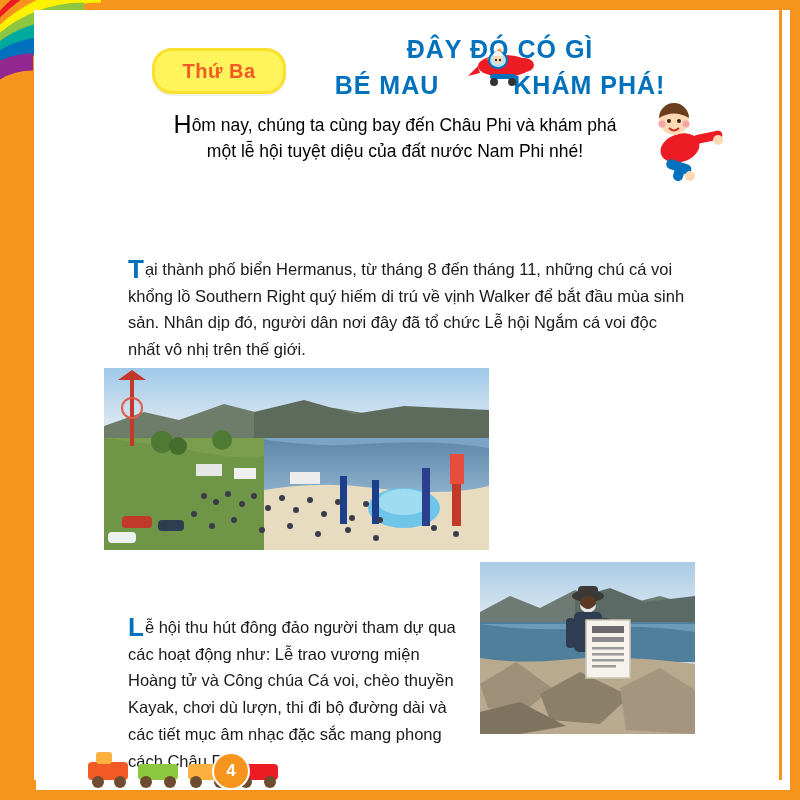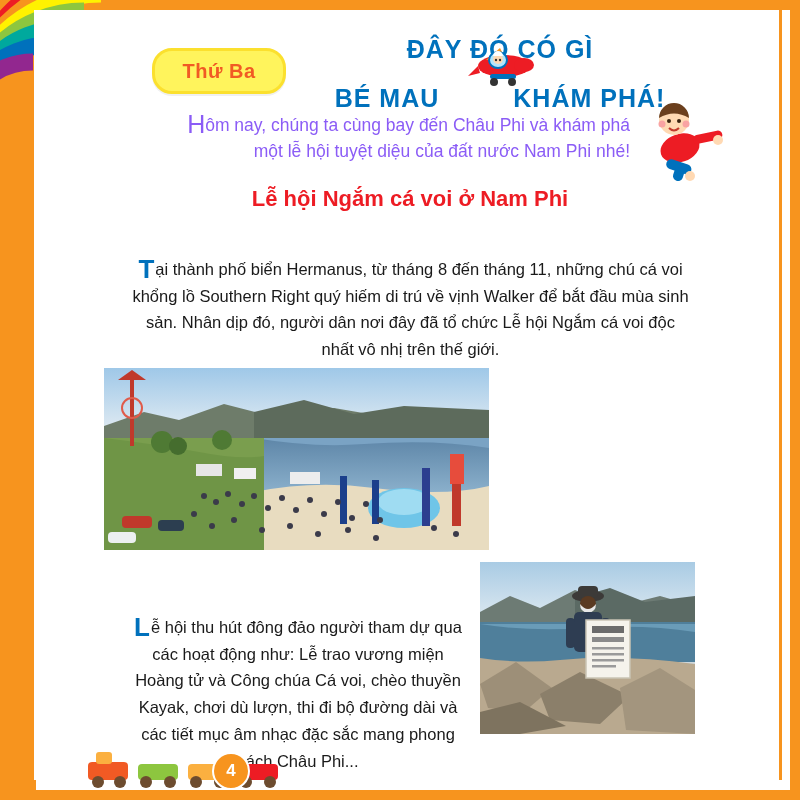--- a/index.html
+++ b/index.html
@@ -108,41 +108,41 @@
     font-weight: bold;
     letter-spacing: 1px;
     line-height: 1.1;
   }
   .title-line2 {
     color: #0071bc;
     font-size: 25px;
     font-weight: bold;
     letter-spacing: 1px;
     line-height: 1.1;
-    margin-top: 21px;
+    margin-top: 8px;
   }
   .title-line2 .gap { display: inline-block; width: 74px; }
 
   
   .plane-mascot {
     position: absolute;
     left: 466px;
     top: 36px;
     width: 76px;
     height: 58px;
   }
 
   
   .intro {
     position: absolute;
     left: 160px;
     top: 112px;
     width: 470px;
-    text-align: right;
-    color: #8b5cf6;
+    text-align: center;
+    color: #000000;
     font-size: 17.5px;
     line-height: 1.5;
   }
   .intro .dropcap {
     font-size: 25px;
     line-height: 1;
     vertical-align: -2px;
   }
 
   
@@ -165,21 +165,20 @@
     font-size: 22px;
     font-weight: bold;
   }
 
   
   .para {
     position: absolute;
     color: #1a1a1a;
     font-size: 16.5px;
     line-height: 1.62;
-    text-align: center;
   }
   .para .cap {
     color: #0071bc;
     font-size: 26px;
     font-weight: bold;
     line-height: 1;
     vertical-align: -3px;
     margin-right: 1px;
   }
 
@@ -293,21 +292,20 @@
       <circle cx="39" cy="25" r="2" fill="#3a2411"></circle>
       <path d="M29,32 q5,5 10,0" stroke="#c0392b" stroke-width="2" fill="none"></path>
       <circle cx="22" cy="28" r="3.5" fill="#f9a3a3"></circle>
       <circle cx="46" cy="28" r="3.5" fill="#f9a3a3"></circle>
       <circle cx="78" cy="44" r="5" fill="#ffd9b3"></circle>
       <circle cx="50" cy="80" r="5" fill="#ffd9b3"></circle>
       <rect x="36" y="70" width="10" height="14" rx="5" fill="#0071bc" transform="rotate(18 36 70)"></rect>
     </svg>
   </div>
 
-  <div class="section-heading">Lễ hội Ngắm cá voi ở Nam Phi</div>
 
   <div class="para" id="para1">
     <span class="cap">T</span><span>ại thành phố biển Hermanus, từ tháng 8 đến tháng 11, những chú cá voi khổng lồ Southern Right quý hiếm di trú về vịnh Walker để bắt đầu mùa sinh sản. Nhân dịp đó, người dân nơi đây đã tổ chức Lễ hội Ngắm cá voi độc nhất vô nhị trên thế giới.</span>
   </div>
 
   <div class="photo" id="photo-festival">
     <svg width="385" height="182" viewBox="0 0 385 182" preserveAspectRatio="none">
       <defs>
         <linearGradient id="skyA" x1="0" y1="0" x2="0" y2="1">
           <stop offset="0%" stop-color="#9fc8e8"></stop>

